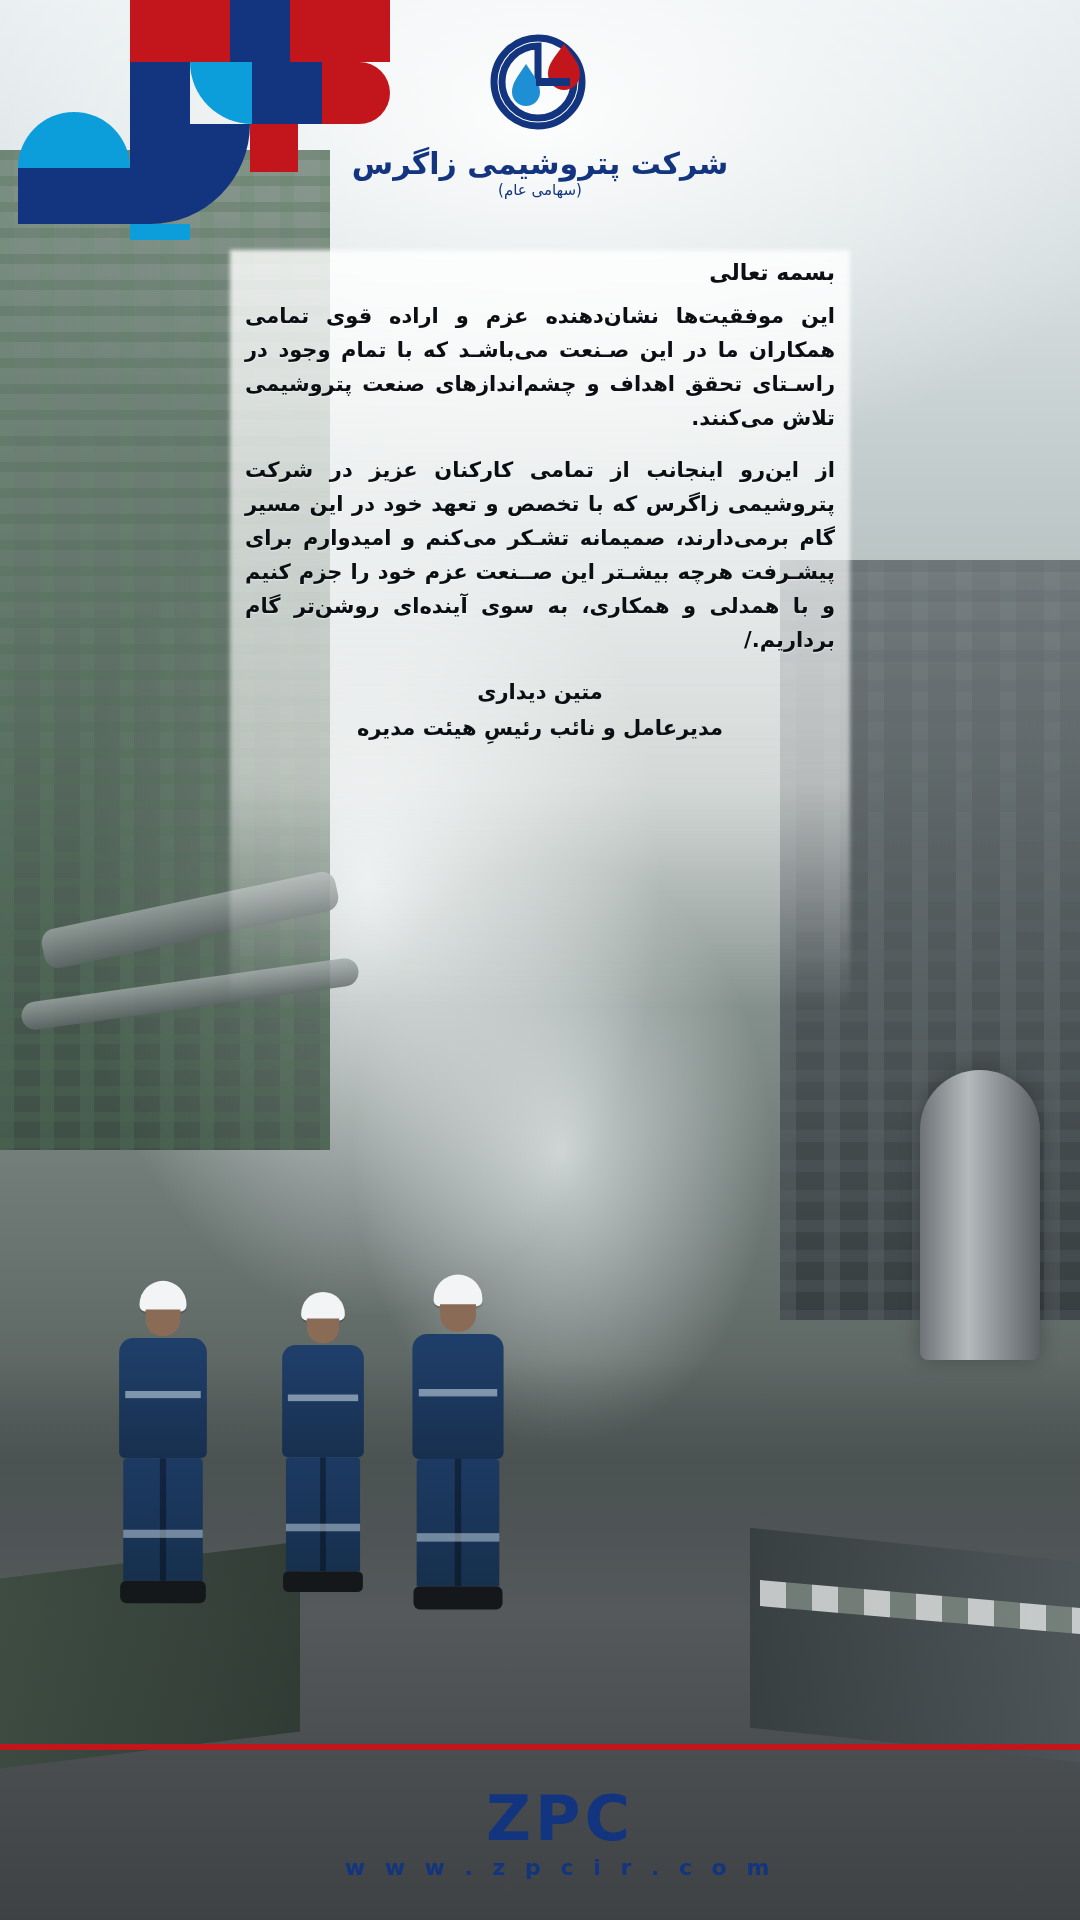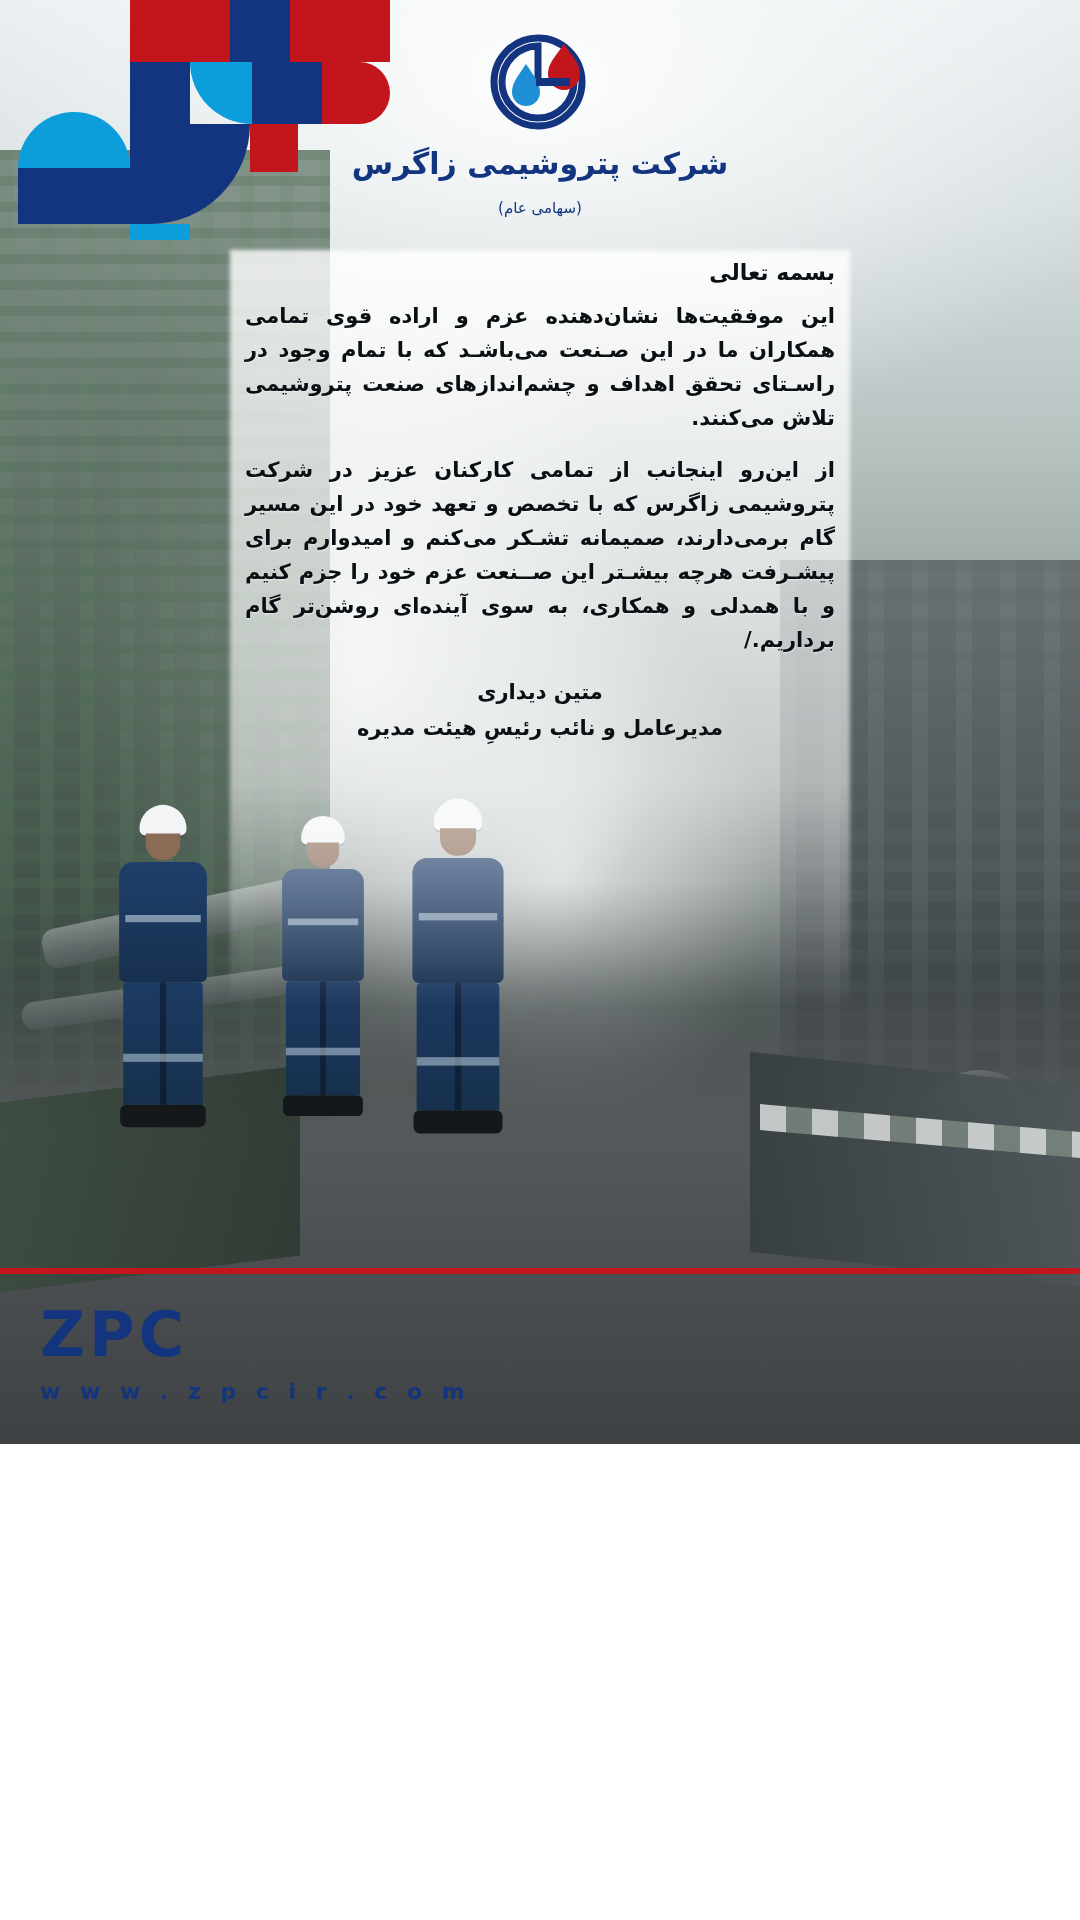--- a/index.html
+++ b/index.html
@@ -7,21 +7,21 @@
     padding: 0;
     background: #ffffff;
   }
   body {
     font-family: "DejaVu Sans", "Liberation Sans", sans-serif;
   }
 
   .poster {
     position: relative;
     width: 1080px;
-    height: 1444px;
+    height: 1920px;
     overflow: hidden;
     background: #c9cdd0;
   }
 
   
   .photo {
     position: absolute;
     inset: 0;
     background:
       
@@ -202,21 +202,21 @@
   }
   .brand-name {
     color: #13357f;
     font-size: 30px;
     font-weight: bold;
     letter-spacing: .5px;
   }
   .brand-sub {
     color: #13357f;
     font-size: 15px;
-    margin-top: 18px;
+    margin-top: 0;
   }
 
   
   .panel {
     position: absolute;
     right: 245px;
     left: 245px;
     top: 260px;
     width: 590px;
     padding: 0;
@@ -259,32 +259,31 @@
   
   .footer-rule {
     position: absolute;
     left: 0; right: 0; bottom: 170px;
     height: 6px;
     background: #c3161c;
   }
   .footer {
     position: absolute;
     left: 0; right: 0; bottom: 40px;
-    text-align: left;
+    text-align: center;
     padding-left: 40px;
   }
   .zpc {
     font-size: 62px;
     font-weight: bold;
     color: #13357f;
     letter-spacing: 4px;
     font-family: "DejaVu Sans", "Liberation Sans", sans-serif;
   }
   .site {
-    margin-top: 8px;
     font-size: 22px;
     color: #13357f;
     letter-spacing: 6px;
     font-weight: bold;
   }
 </style>
 </head>
 <body>
 
 <div class="poster">

